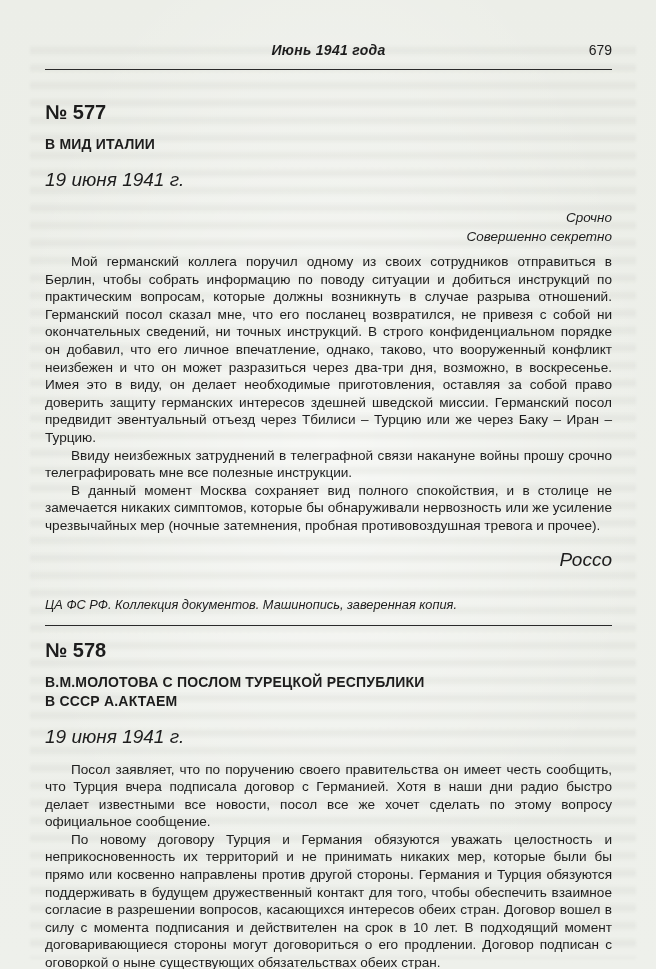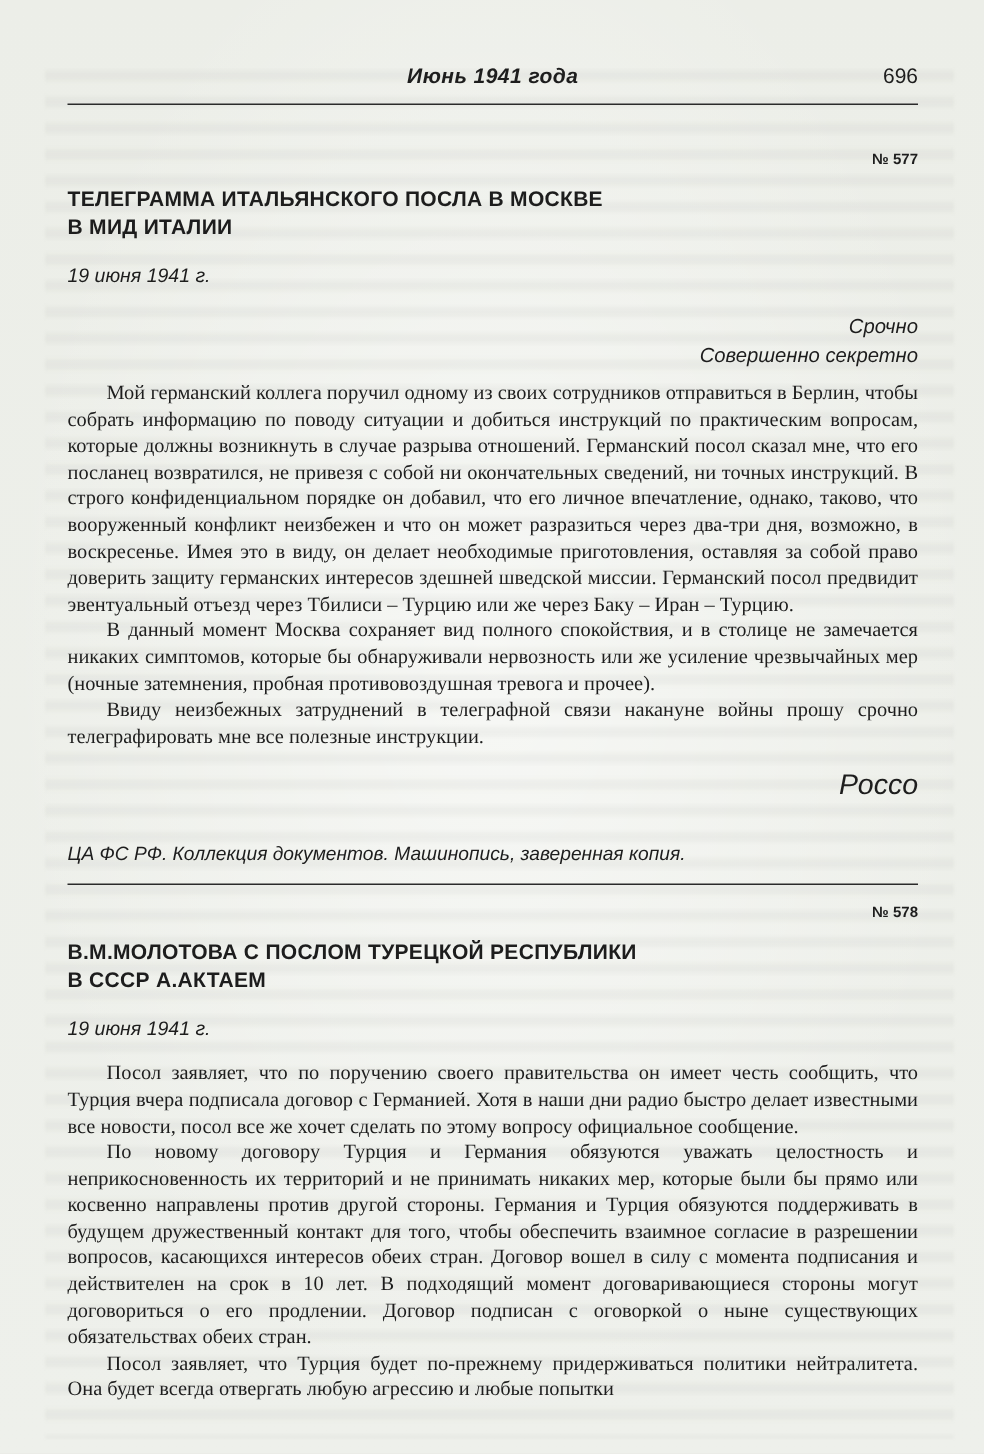--- a/index.html
+++ b/index.html
@@ -70,49 +70,47 @@
     margin: 7px 0 0 0;
   }
   .rule2 {
     border: none;
     border-top: 1.6px solid #2a2a2a;
     margin: 13px 0 0 0;
   }
 
   .doc-number {
     font-weight: bold;
-    font-size: 10px;
+    font-size: 20px;
     margin-top: 31px;
-    text-align: right;
   }
   .doc-title {
     font-weight: bold;
     font-size: 14px;
     line-height: 19px;
     margin-top: 11px;
     letter-spacing: 0.2px;
   }
   .doc-date {
     font-style: italic;
-    font-size: 13px;
+    font-size: 19px;
     margin-top: 15px;
   }
   .stamps {
     text-align: right;
     font-style: italic;
     font-size: 13.5px;
     line-height: 19px;
     margin-top: 17px;
   }
   .body-text {
     margin-top: 7px;
     font-size: 13.6px;
     line-height: 17.6px;
     text-align: justify;
-    font-family: Liberation Serif, serif;
   }
   .body-text p {
     margin: 0;
     text-indent: 26px;
   }
   .signature {
     text-align: right;
     font-style: italic;
     font-size: 19px;
     margin-top: 14px;
@@ -126,39 +124,38 @@
   .doc2-body { margin-top: 13px; }
 </style>
 </head>
 <body>
 
 <div class="page">
   <div class="content">
 
     <div class="page-header">
       <span class="header-title">Июнь 1941 года</span>
-      <span class="page-number">696</span>
+      <span class="page-number">679</span>
     </div>
     <hr class="rule">
 
     <section>
       <div class="doc-number">№ 577</div>
       <div class="doc-title">
-        <div>ТЕЛЕГРАММА ИТАЛЬЯНСКОГО ПОСЛА В МОСКВЕ</div>
         <div>В МИД ИТАЛИИ</div>
       </div>
       <div class="doc-date">19 июня 1941 г.</div>
       <div class="stamps">
         <div>Срочно</div>
         <div>Совершенно секретно</div>
       </div>
       <div class="body-text">
         <p>Мой германский коллега поручил одному из своих сотрудников отправиться в Берлин, чтобы собрать информацию по поводу ситуации и добиться инструкций по практическим вопросам, которые должны возникнуть в случае разрыва отношений. Германский посол сказал мне, что его посланец возвратился, не привезя с собой ни окончательных сведений, ни точных инструкций. В строго конфиденциальном порядке он добавил, что его личное впечатление, однако, таково, что вооруженный конфликт неизбежен и что он может разразиться через два-три дня, возможно, в воскресенье. Имея это в виду, он делает необходимые приготовления, оставляя за собой право доверить защиту германских интересов здешней шведской миссии. Германский посол предвидит эвентуальный отъезд через Тбилиси – Турцию или же через Баку – Иран – Турцию.</p>
+        <p>Ввиду неизбежных затруднений в телеграфной связи накануне войны прошу срочно телеграфировать мне все полезные инструкции.</p>
         <p>В данный момент Москва сохраняет вид полного спокойствия, и в столице не замечается никаких симптомов, которые бы обнаруживали нервозность или же усиление чрезвычайных мер (ночные затемнения, пробная противовоздушная тревога и прочее).</p>
-        <p>Ввиду неизбежных затруднений в телеграфной связи накануне войны прошу срочно телеграфировать мне все полезные инструкции.</p>
       </div>
       <div class="signature">Россо</div>
       <div class="source">ЦА ФС РФ. Коллекция документов. Машинопись, заверенная копия.</div>
     </section>
 
     <hr class="rule2">
 
     <section>
       <div class="doc-number doc2-number">№ 578</div>
       <div class="doc-title">

